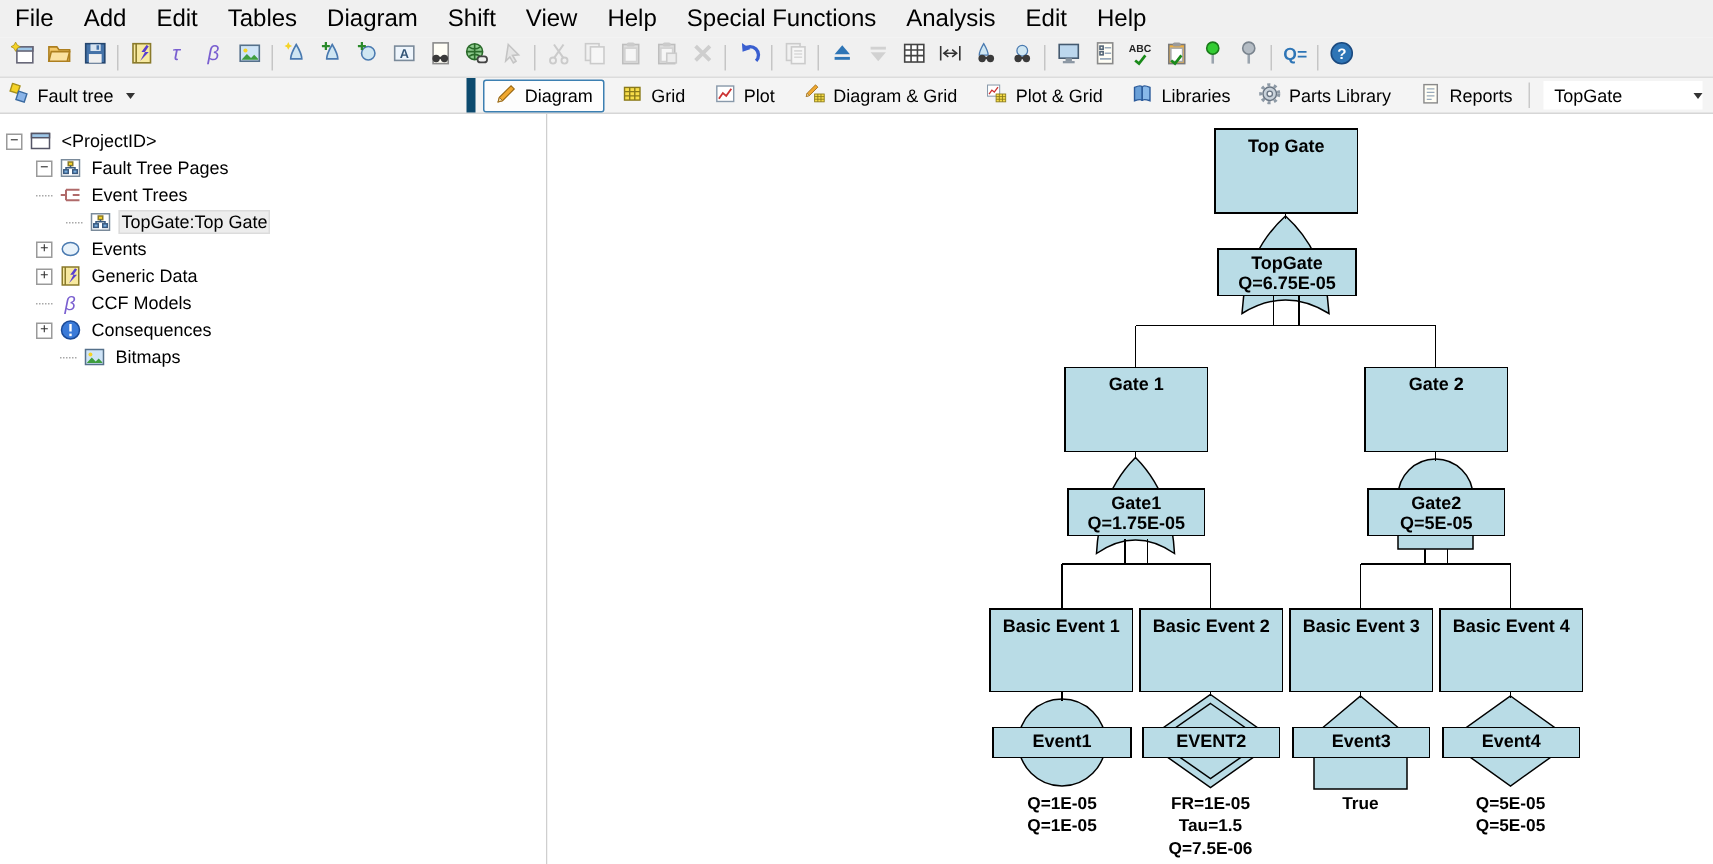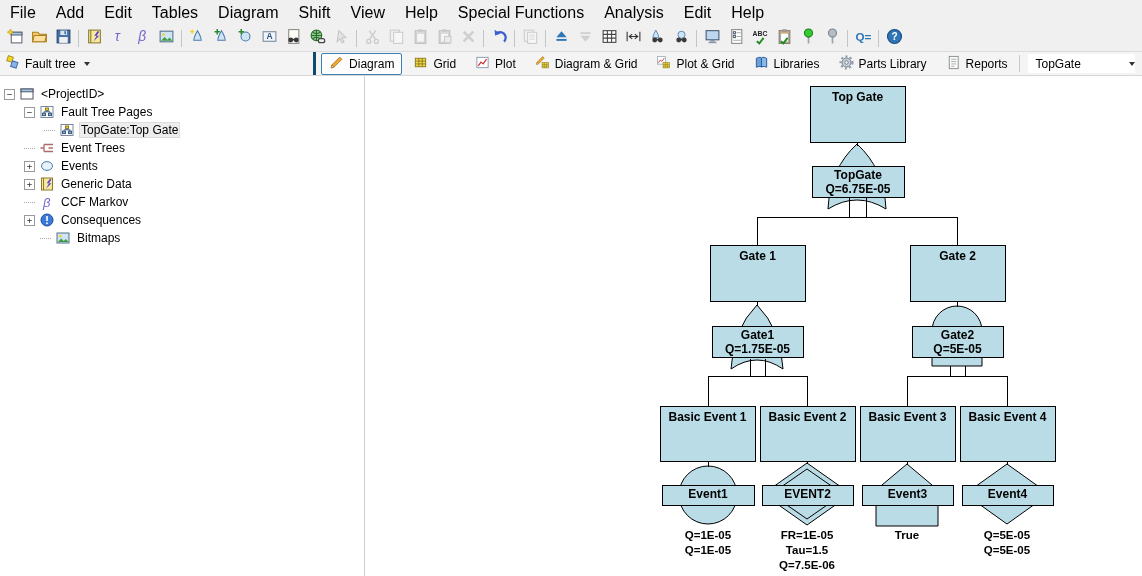--- a/index.html
+++ b/index.html
@@ -5,21 +5,21 @@
   html,body{margin:0;padding:0;width:1142px;height:576px;overflow:hidden;
     font-family:"Liberation Sans",sans-serif;background:#fff;color:#000;}
   .menu-bar{height:25px;background:#f0f0f0;display:flex;align-items:center;font-size:16px;}
   .menu-item{padding:0 10px;line-height:25px;cursor:default;}
   .toolbar{height:26px;background:#f0f0f0;display:flex;align-items:center;padding-left:3px;border-bottom:1px solid #dcdcdc;}
   .tb-btn{width:24px;height:23px;display:flex;align-items:center;justify-content:center;border-radius:2px;}
   .tb-btn svg{width:17px;height:17px;}
   .tb-btn.disabled{opacity:.42;filter:grayscale(.9);}
   .tb-sep{width:1px;height:17px;background:#c5c5c5;margin:0 3px;}
   .view-bar{height:23px;display:flex;align-items:center;background:#f4f4f4;border-bottom:1px solid #d6d6d6;font-size:12px;}
-  .scope{width:359px;display:flex;align-items:center;gap:5px;padding-left:5px;border-right:3px solid #0c4a6e;height:100%;}
+  .scope{width:359px;display:flex;align-items:center;gap:5px;padding-left:5px;border-right:6px solid #0c4a6e;height:100%;}
   .scope svg{width:15px;height:15px;}
   .caret{width:0;height:0;border-left:3.5px solid transparent;border-right:3.5px solid transparent;border-top:4px solid #333;margin-left:3px;}
   .tabs{display:flex;align-items:center;padding-left:5px;flex:1;height:100%;}
   .tab{display:flex;align-items:center;gap:5px;padding:1px 7px;margin-right:3px;border:1px solid transparent;white-space:nowrap;}
   .tab svg{width:15px;height:15px;}
   .tab.selected{border-color:#3c7fb1;border-radius:2px;background:#fdfdfd;}
   .combo-sep{width:1px;height:17px;background:#c9c9c9;margin-right:9px;}
   .page-combo{display:flex;align-items:center;width:116px;height:19px;background:#fff;padding-left:7px;margin-right:7px;}
   .page-combo span:first-child{flex:1;}
   .content{display:flex;height:501px;}
@@ -396,60 +396,60 @@
         <span class="expander">−</span>
         <span class="tree-icon"><svg viewBox="0 0 16 16">
             <rect x="2" y="2.5" width="12" height="11" fill="#fff" stroke="#7a8a9a"></rect>
             <rect x="6.5" y="4" width="3" height="2.4" fill="#f5d327" stroke="#8a7a2a"></rect>
             <rect x="3.5" y="9.2" width="3" height="2.4" fill="#7ab0e0" stroke="#3a5a80"></rect>
             <rect x="9.5" y="9.2" width="3" height="2.4" fill="#7ab0e0" stroke="#3a5a80"></rect>
             <path d="M8 6.4v1.4M5 9.2V7.8h6v1.4" stroke="#3a5a80" fill="none"></path>
           </svg></span>
         <span class="tree-label">Fault Tree Pages</span>
       </div>
+      <div class="tree-row" style="padding-left: 24px;">
+        <span class="stub"></span>
+        <span class="tree-icon"><svg viewBox="0 0 16 16">
+            <path d="M1.5 8h3.5M5 4.5v7M5 4.5h9M5 11.5h9M9.5 8h4.5" stroke="#b06a6a" stroke-width="1.3" fill="none"></path>
+          </svg></span>
+        <span class="tree-label">Event Trees</span>
+      </div>
       <div class="tree-row" style="padding-left: 44px;">
         <span class="stub"></span>
         <span class="tree-icon"><svg viewBox="0 0 16 16">
             <rect x="2" y="2.5" width="12" height="11" fill="#fff" stroke="#7a8a9a"></rect>
             <rect x="6.5" y="4" width="3" height="2.4" fill="#f5d327" stroke="#8a7a2a"></rect>
             <rect x="3.5" y="9.2" width="3" height="2.4" fill="#7ab0e0" stroke="#3a5a80"></rect>
             <rect x="9.5" y="9.2" width="3" height="2.4" fill="#7ab0e0" stroke="#3a5a80"></rect>
             <path d="M8 6.4v1.4M5 9.2V7.8h6v1.4" stroke="#3a5a80" fill="none"></path>
           </svg></span>
         <span class="tree-label selected">TopGate:Top Gate</span>
       </div>
       <div class="tree-row" style="padding-left: 24px;">
-        <span class="stub"></span>
-        <span class="tree-icon"><svg viewBox="0 0 16 16">
-            <path d="M1.5 8h3.5M5 4.5v7M5 4.5h9M5 11.5h9M9.5 8h4.5" stroke="#b06a6a" stroke-width="1.3" fill="none"></path>
-          </svg></span>
-        <span class="tree-label">Event Trees</span>
-      </div>
-      <div class="tree-row" style="padding-left: 24px;">
         <span class="expander">+</span>
         <span class="tree-icon"><svg viewBox="0 0 16 16">
             <ellipse cx="8" cy="8" rx="5.5" ry="4.4" fill="#e8f2fa" stroke="#4a7ab0"></ellipse>
           </svg></span>
         <span class="tree-label">Events</span>
       </div>
       <div class="tree-row" style="padding-left: 24px;">
         <span class="expander">+</span>
         <span class="tree-icon"><svg viewBox="0 0 16 16">
             <rect x="2.5" y="2" width="11" height="12" fill="#f7e9a0" stroke="#8a7a2a"></rect>
             <path d="M4.5 2v12" stroke="#8a7a2a"></path>
             <path d="M11 2.8l-3.2 4.4h2.2L7 12.8l5.4-5.6H10l2.4-3.6z" fill="#5a3fd0"></path>
           </svg></span>
         <span class="tree-label">Generic Data</span>
       </div>
       <div class="tree-row" style="padding-left: 24px;">
         <span class="stub"></span>
         <span class="tree-icon"><svg viewBox="0 0 16 16">
             <text x="4" y="12.5" font-size="13" font-style="italic" fill="#7a5fd0">β</text>
           </svg></span>
-        <span class="tree-label">CCF Markov</span>
+        <span class="tree-label">CCF Models</span>
       </div>
       <div class="tree-row" style="padding-left: 24px;">
         <span class="expander">+</span>
         <span class="tree-icon"><svg viewBox="0 0 16 16">
             <circle cx="8" cy="8" r="6" fill="#3a7ad8" stroke="#1a4a98"></circle>
             <rect x="7.2" y="4" width="1.6" height="5" fill="#fff"></rect>
             <rect x="7.2" y="10.4" width="1.6" height="1.7" fill="#fff"></rect>
           </svg></span>
         <span class="tree-label">Consequences</span>
       </div>

